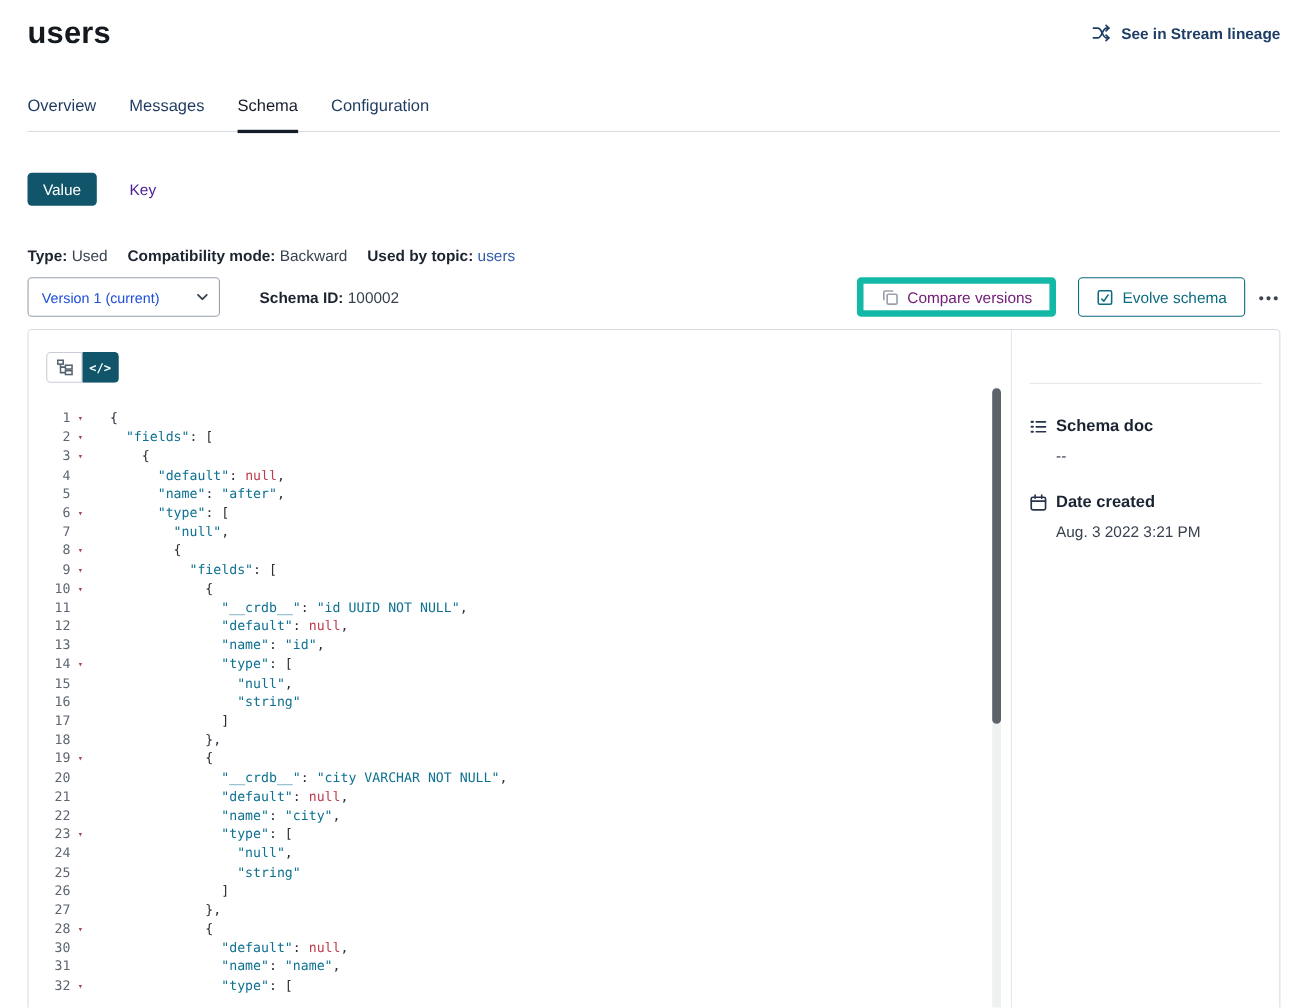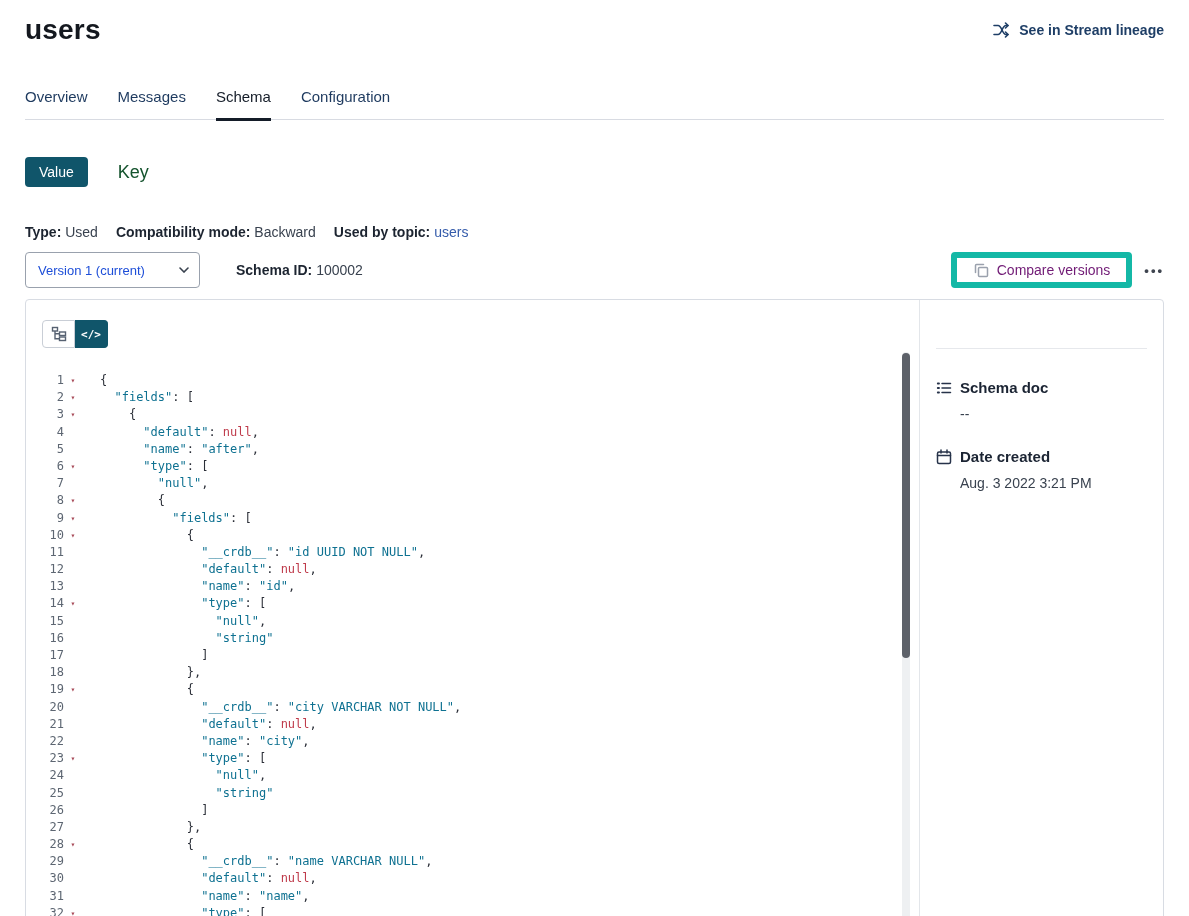--- a/index.html
+++ b/index.html
@@ -13,21 +13,21 @@
   .lineage-link { display:flex; align-items:center; gap:8px; color:#1e3e66; font-size:14px; font-weight:600; cursor:pointer; }
 
   
   .tab-bar { display:flex; gap:30px; margin-top:42px; border-bottom:1px solid #d8dbe2; }
   .tab { font-size:15px; color:#1e3a5f; padding-bottom:13px; border-bottom:3px solid transparent; margin-bottom:-2px; cursor:pointer; }
   .tab-active { color:#141c28; border-bottom-color:#141c28; }
 
   
   .toggle-row { margin-top:37px; display:flex; align-items:center; gap:30px; }
   .btn-value { background:#10556a; color:#fff; font-size:14px; border:none; border-radius:4px; height:30px; padding:0 14px; cursor:pointer; font-family:inherit; }
-  .key-link { color:#14532d; font-size:18px; cursor:pointer; }
+  .key-link { color:#4c1d95; font-size:14px; cursor:pointer; }
 
   
   .meta-row { margin-top:37px; font-size:14px; display:flex; gap:18px; color:#39424f; }
   .meta-label { font-weight:700; color:#1c2430;margin-top:15px; }
   .link { color:#355cab; cursor:pointer; }
 
   
   .version-row { margin-top:12px; display:flex; align-items:center; }
   .select { width:175px; height:36px; border:1px solid #99a1ad; border-radius:4px; display:flex; align-items:center; justify-content:space-between; padding:0 10px 0 12px; font-size:13px; color:#1d4ed8; background:#fff; cursor:pointer; }
   .schema-id { margin-left:36px; font-size:14px; color:#39424f; }
@@ -133,20 +133,29 @@
       <span>100002</span>
     </div>
     <button class="btn-outline btn-compare">
       <span>
         <svg width="16" height="16" viewBox="0 0 16 16" fill="none" stroke="#9aa1ad" stroke-width="1.5" stroke-linecap="round">
           <rect x="5.5" y="5.5" width="9" height="9" rx="1"></rect>
           <path d="M2.5 10.5v-7a1 1 0 0 1 1-1h7"></path>
         </svg>
       </span>
       <span>Compare versions</span>
+    </button>
+    <button class="btn-outline btn-evolve">
+      <span>
+        <svg width="15" height="15" viewBox="0 0 16 16" fill="none" stroke="#0d6b80" stroke-width="1.5" stroke-linecap="round" stroke-linejoin="round">
+          <rect x="1.5" y="1.5" width="13" height="13" rx="1.5"></rect>
+          <path d="M5 9.5 7 11.5 11 5.5"></path>
+        </svg>
+      </span>
+      <span>Evolve schema</span>
     </button>
     <button class="btn-more">•••</button>
   </div>
 
   <div class="main">
     <div class="editor">
       <div class="editor-toolbar">
         <button class="tbtn tbtn-left">
           <span>
             <svg width="16" height="16" viewBox="0 0 16 16" fill="none" stroke="#566171" stroke-width="1.4">
@@ -184,21 +193,20 @@
           <div class="code-line"><span class="ln">19</span><span class="fold">▾</span><span class="code-content" style="padding-left: 18px;"><span>            </span><span class="tok-p">{</span></span></div>
           <div class="code-line"><span class="ln">20</span><span class="fold"></span><span class="code-content" style="padding-left: 18px;"><span>              </span><span class="tok-k">"__crdb__"</span><span class="tok-p">: </span><span class="tok-s">"city VARCHAR NOT NULL"</span><span class="tok-p">,</span></span></div>
           <div class="code-line"><span class="ln">21</span><span class="fold"></span><span class="code-content" style="padding-left: 18px;"><span>              </span><span class="tok-k">"default"</span><span class="tok-p">: </span><span class="tok-x">null</span><span class="tok-p">,</span></span></div>
           <div class="code-line"><span class="ln">22</span><span class="fold"></span><span class="code-content" style="padding-left: 18px;"><span>              </span><span class="tok-k">"name"</span><span class="tok-p">: </span><span class="tok-s">"city"</span><span class="tok-p">,</span></span></div>
           <div class="code-line"><span class="ln">23</span><span class="fold">▾</span><span class="code-content" style="padding-left: 18px;"><span>              </span><span class="tok-k">"type"</span><span class="tok-p">: [</span></span></div>
           <div class="code-line"><span class="ln">24</span><span class="fold"></span><span class="code-content" style="padding-left: 18px;"><span>                </span><span class="tok-s">"null"</span><span class="tok-p">,</span></span></div>
           <div class="code-line"><span class="ln">25</span><span class="fold"></span><span class="code-content" style="padding-left: 18px;"><span>                </span><span class="tok-s">"string"</span></span></div>
           <div class="code-line"><span class="ln">26</span><span class="fold"></span><span class="code-content" style="padding-left: 18px;"><span>              </span><span class="tok-p">]</span></span></div>
           <div class="code-line"><span class="ln">27</span><span class="fold"></span><span class="code-content" style="padding-left: 18px;"><span>            </span><span class="tok-p">},</span></span></div>
           <div class="code-line"><span class="ln">28</span><span class="fold">▾</span><span class="code-content" style="padding-left: 18px;"><span>            </span><span class="tok-p">{</span></span></div>
-          <div class="code-line"><span class="ln">29</span><span class="fold"></span><span class="code-content" style="padding-left: 18px;"><span>              </span><span class="tok-k">"__crdb__"</span><span class="tok-p">: </span><span class="tok-s">"name VARCHAR NULL"</span><span class="tok-p">,</span></span></div>
           <div class="code-line"><span class="ln">30</span><span class="fold"></span><span class="code-content" style="padding-left: 18px;"><span>              </span><span class="tok-k">"default"</span><span class="tok-p">: </span><span class="tok-x">null</span><span class="tok-p">,</span></span></div>
           <div class="code-line"><span class="ln">31</span><span class="fold"></span><span class="code-content" style="padding-left: 18px;"><span>              </span><span class="tok-k">"name"</span><span class="tok-p">: </span><span class="tok-s">"name"</span><span class="tok-p">,</span></span></div>
           <div class="code-line"><span class="ln">32</span><span class="fold">▾</span><span class="code-content" style="padding-left: 18px;"><span>              </span><span class="tok-k">"type"</span><span class="tok-p">: [</span></span></div>
         </div>
       <div class="scrollbar">
         <div class="scroll-thumb"></div>
       </div>
     </div>
 
     <div class="side">

